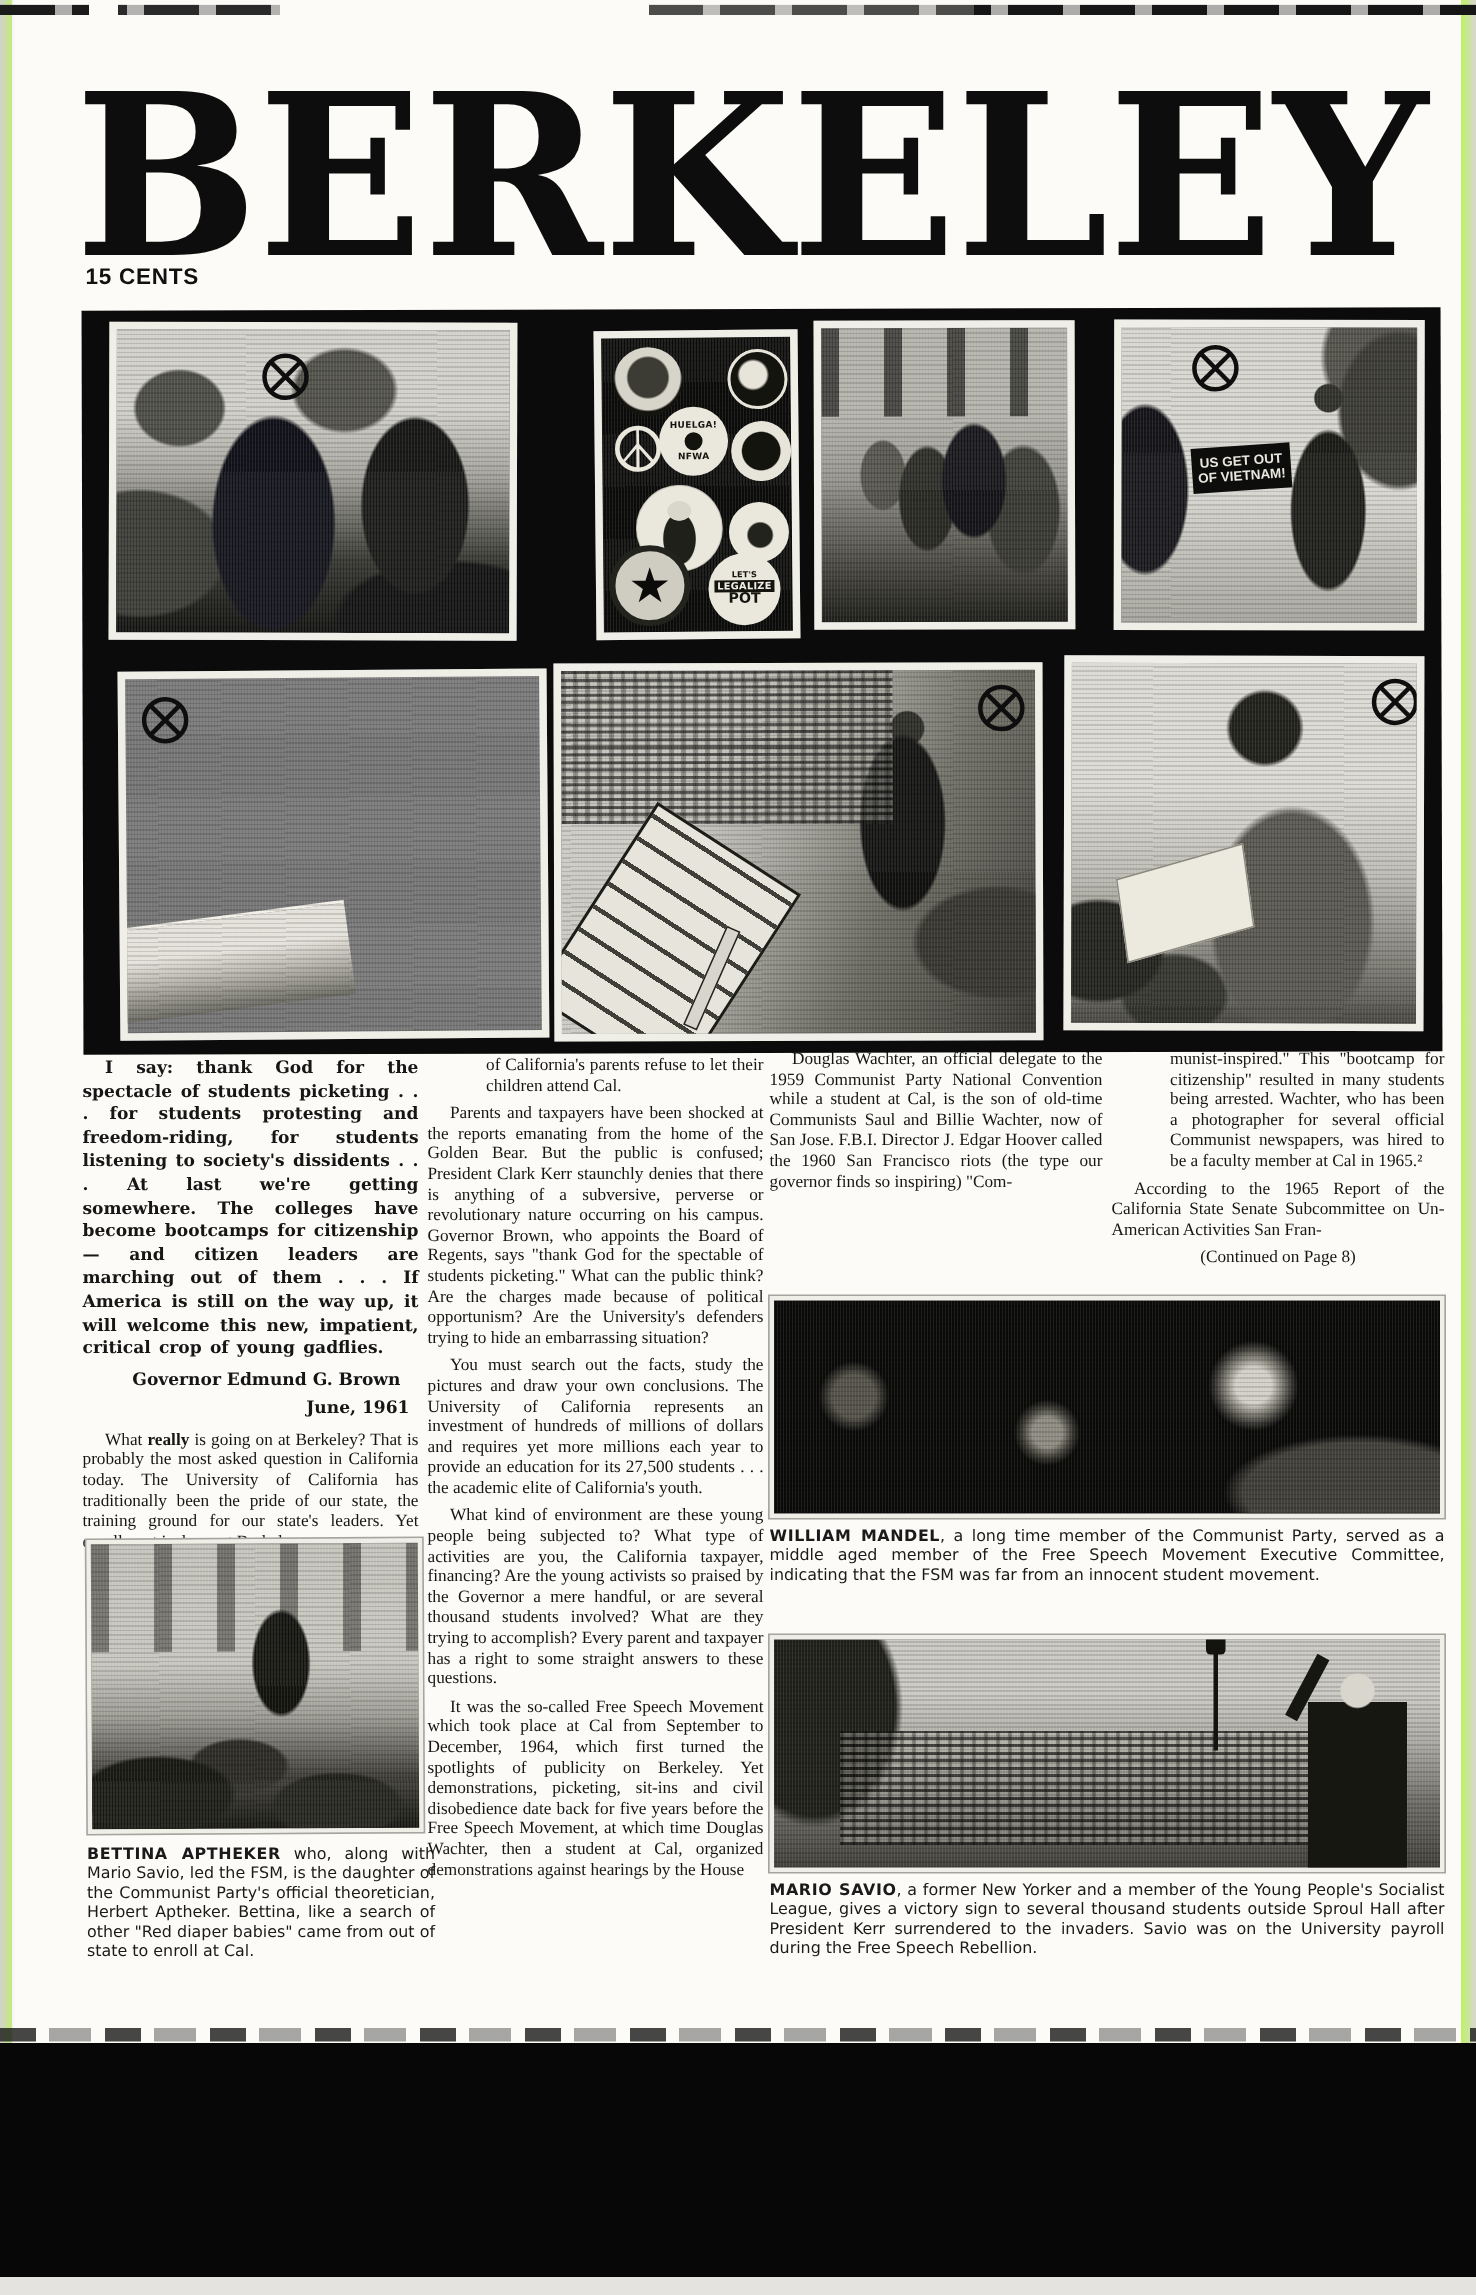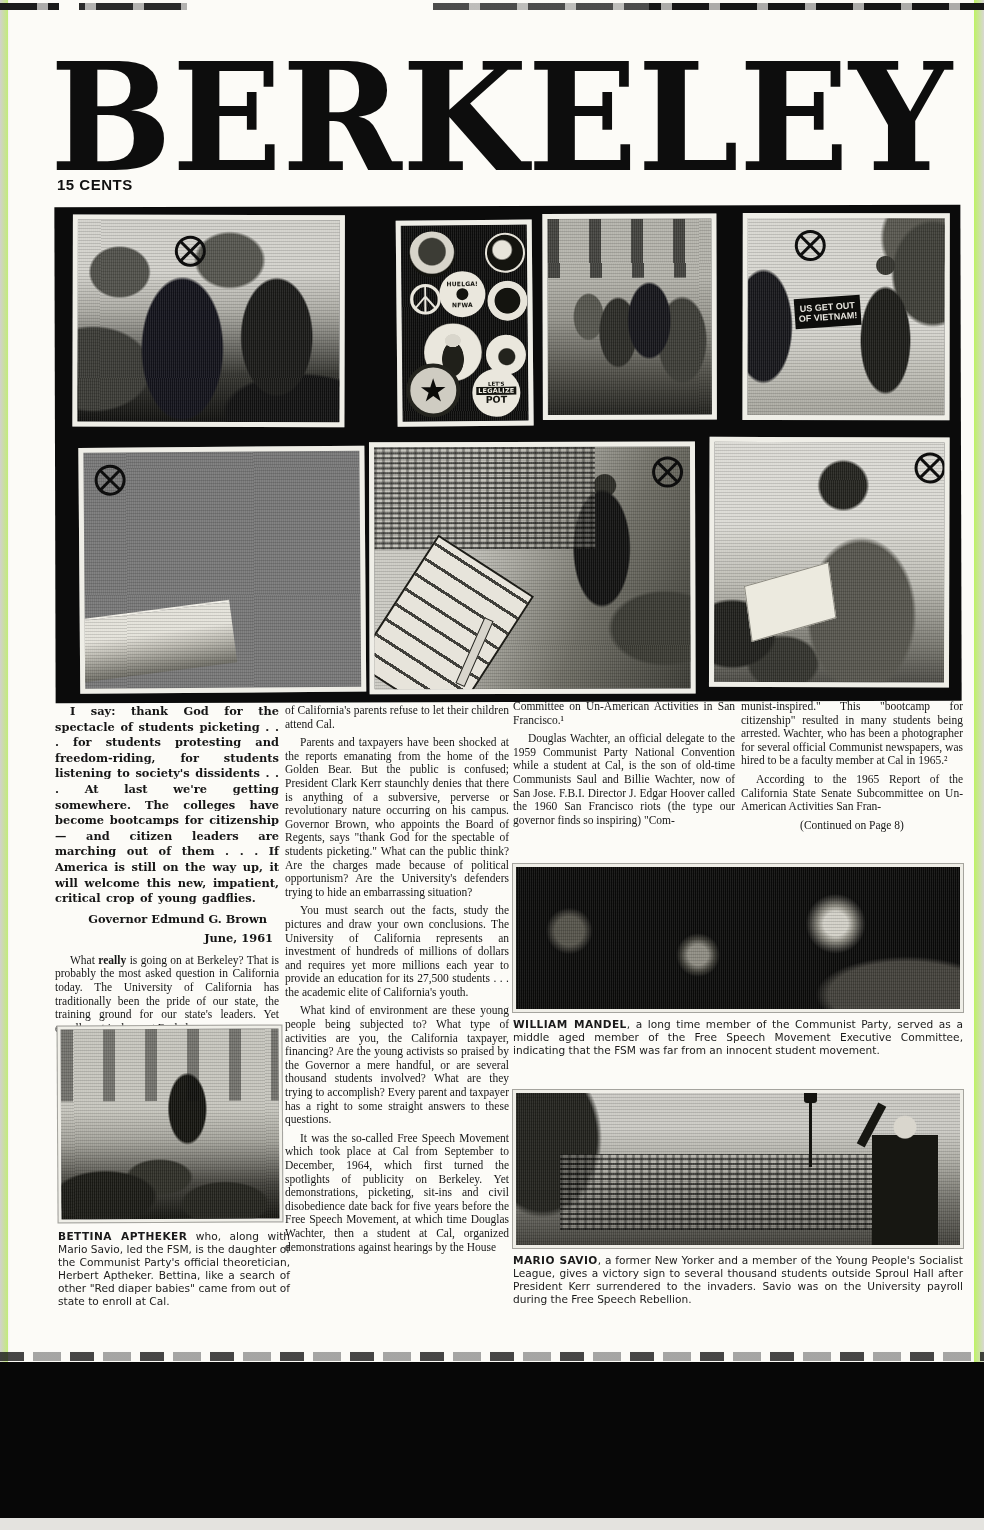--- a/index.html
+++ b/index.html
@@ -111,21 +111,21 @@
     radial-gradient(circle 26px at 56% 18%,#23231e 0 88%,transparent 100%),
     radial-gradient(ellipse 85px 120px at 64% 72%,#56554d 0 60%,transparent 65%),
     radial-gradient(ellipse 70px 55px at 8% 80%,#1f1f1b 0 58%,transparent 64%),
     radial-gradient(ellipse 60px 45px at 30% 92%,#33332d 0 55%,transparent 62%),
     linear-gradient(180deg,#dbdad4 0 34%,#bdbcb4 58%,#77766e 85%,#4b4a44 100%);}
   .paper7{position:absolute;left:14%;top:55%;width:86px;height:54px;background:#eceadf;transform:rotate(-16deg) skewX(-8deg);border:1px solid #8a887f;z-index:2;}
 
   
   .col{position:absolute;color:#161616;font-size:11.5px;line-height:13.6px;text-align:justify;}
   .col p{margin:0 0 5px;text-indent:15px;}
-  .col p.noindent{text-indent:0;}
+  .col p.noindent{text-indent:0;margin-left:39px;}
   .quote{font-family:"DejaVu Serif",serif;font-weight:bold;font-size:11.4px;line-height:15.6px;word-spacing:1.5px;margin:0 0 2px;text-indent:15px;text-align:justify;}
   .attr{font-family:"DejaVu Serif",serif;font-weight:bold;font-size:11.4px;line-height:14.5px;text-align:right;margin:0;}
   .attr.name{padding-right:12px;}
   .attr.date{padding-right:6px;margin-bottom:8px;}
   .subhead{font-family:"DejaVu Serif",serif;font-weight:bold;font-size:11.6px;margin:9px 0 6px;text-indent:0;text-align:left;}
   .continued{text-align:center;text-indent:0 !important;margin-top:3px !important;}
   b.inline{font-weight:bold;}
 
   
   .inframe{position:absolute;border:3px solid #efeee7;box-shadow:0 0 0 1px #a5a49e;box-sizing:border-box;overflow:hidden;background:#777;}
@@ -248,21 +248,20 @@
 
     <div class="col" style="left:277px;top:704px;width:224px;">
       <p class="noindent">of California's parents refuse to let their children attend Cal.</p>
       <p>Parents and taxpayers have been shocked at the reports emanating from the home of the Golden Bear. But the public is confused; President Clark Kerr staunchly denies that there is anything of a subversive, perverse or revolutionary nature occurring on his campus. Governor Brown, who appoints the Board of Regents, says "thank God for the spectable of students picketing." What can the public think? Are the charges made because of political opportunism? Are the University's defenders trying to hide an embarrassing situation?</p>
       <p>You must search out the facts, study the pictures and draw your own conclusions. The University of California represents an investment of hundreds of millions of dollars and requires yet more millions each year to provide an education for its 27,500 students . . . the academic elite of California's youth.</p>
       <p>What kind of environment are these young people being subjected to? What type of activities are you, the California taxpayer, financing? Are the young activists so praised by the Governor a mere handful, or are several thousand students involved? What are they trying to accomplish? Every parent and taxpayer has a right to some straight answers to these questions.</p>
       <p>It was the so-called Free Speech Movement which took place at Cal from September to December, 1964, which first turned the spotlights of publicity on Berkeley. Yet demonstrations, picketing, sit-ins and civil disobedience date back for five years before the Free Speech Movement, at which time Douglas Wachter, then a student at Cal, organized demonstrations against hearings by the House</p>
     </div>
 
     <div class="col" style="left:505px;top:700px;width:222px;">
-      <p class="noindent">Committee on Un-American Activities in San Francisco.¹</p>
       <p>Douglas Wachter, an official delegate to the 1959 Communist Party National Convention while a student at Cal, is the son of old-time Communists Saul and Billie Wachter, now of San Jose. F.B.I. Director J. Edgar Hoover called the 1960 San Francisco riots (the type our governor finds so inspiring) "Com-</p>
     </div>
 
     <div class="col" style="left:733px;top:700px;width:222px;">
       <p class="noindent">munist-inspired." This "bootcamp for citizenship" resulted in many students being arrested. Wachter, who has been a photographer for several official Communist newspapers, was hired to be a faculty member at Cal in 1965.²</p>
       <p>According to the 1965 Report of the California State Senate Subcommittee on Un-American Activities San Fran-</p>
       <p class="continued">(Continued on Page 8)</p>
     </div>
 
     <div class="inframe bettina">

